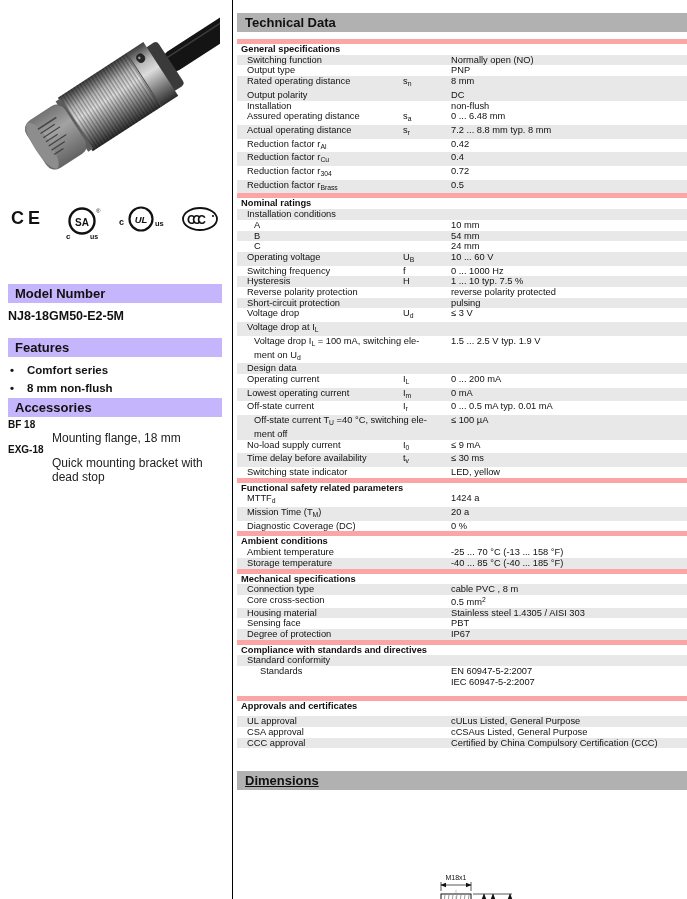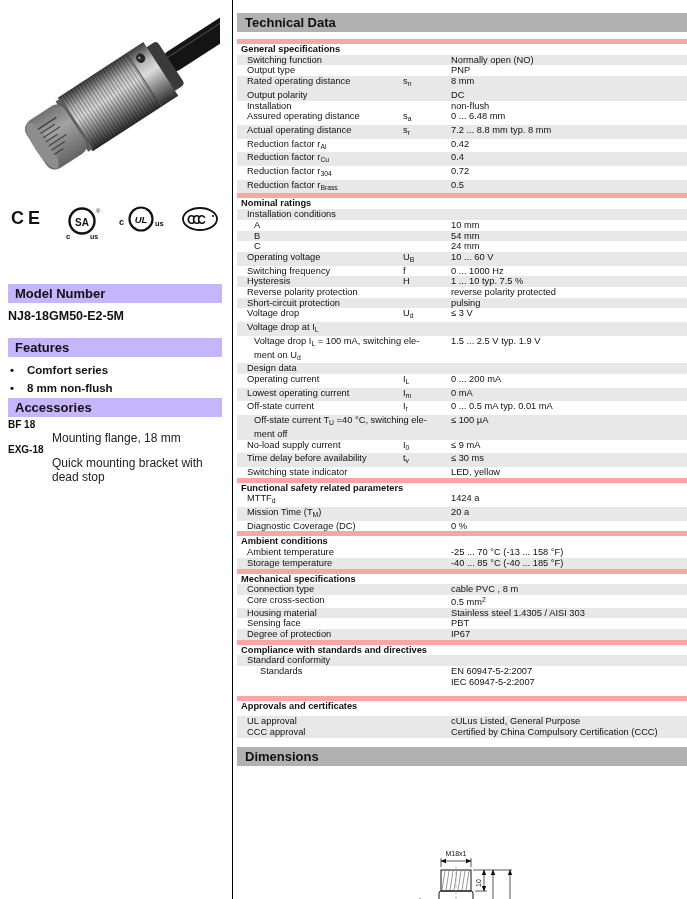--- a/index.html
+++ b/index.html
@@ -27,21 +27,21 @@
   .trow.shade{background:#e8e8e8;}
   .th{font-weight:bold;font-size:9.3px;line-height:10.7px;padding-left:4px;border-top:5px solid #fca5a5;}
   .lc{width:166px;flex:none;padding-left:4px;box-sizing:border-box;white-space:nowrap;}
   .sc{width:20px;flex:none;white-space:nowrap;}
   .vc{flex:1;white-space:nowrap;padding-left:28px;}
   .i1{padding-left:10px;} .i2{padding-left:17px;} .i3{padding-left:23px;}
   sub,sup{font-size:6.8px;}
   sub{vertical-align:-2px;} sup{vertical-align:3px;}
   .gap8{height:8px;}
   .mb5{margin-bottom:5px;}
-  #dim-bar{margin-top:9px;}
+  #dim-bar{margin-top:23px;text-decoration:underline;}
   #dim-draw{margin-top:80px;margin-left:152px;display:block;}
   .dimtxt{font-size:7px;fill:#111;}
 </style>
 </head>
 <body>
 
 <div class="divider"></div>
 
 <div class="left">
 
@@ -350,20 +350,25 @@
         <div class="sc"></div>
         <div class="vc">EN 60947-5-2:2007<div>IEC 60947-5-2:2007</div></div>
       </div>
       <div class="gap8"></div>
       <div class="th mb5">Approvals and certificates</div>
       <div class="trow shade">
         <div class="lc i1">UL approval</div>
         <div class="sc"></div>
         <div class="vc">cULus Listed, General Purpose</div>
       </div>
+      <div class="trow">
+        <div class="lc i1">CSA approval</div>
+        <div class="sc"></div>
+        <div class="vc">cCSAus Listed, General Purpose</div>
+      </div>
       <div class="trow shade">
         <div class="lc i1">CCC approval</div>
         <div class="sc"></div>
         <div class="vc">Certified by China Compulsory Certification (CCC)</div>
       </div>
     </div>
   <div class="tbar" id="dim-bar">Dimensions</div>
 
   <svg id="dim-draw" width="180" height="152" viewBox="0 0 180 152">
     <defs>

